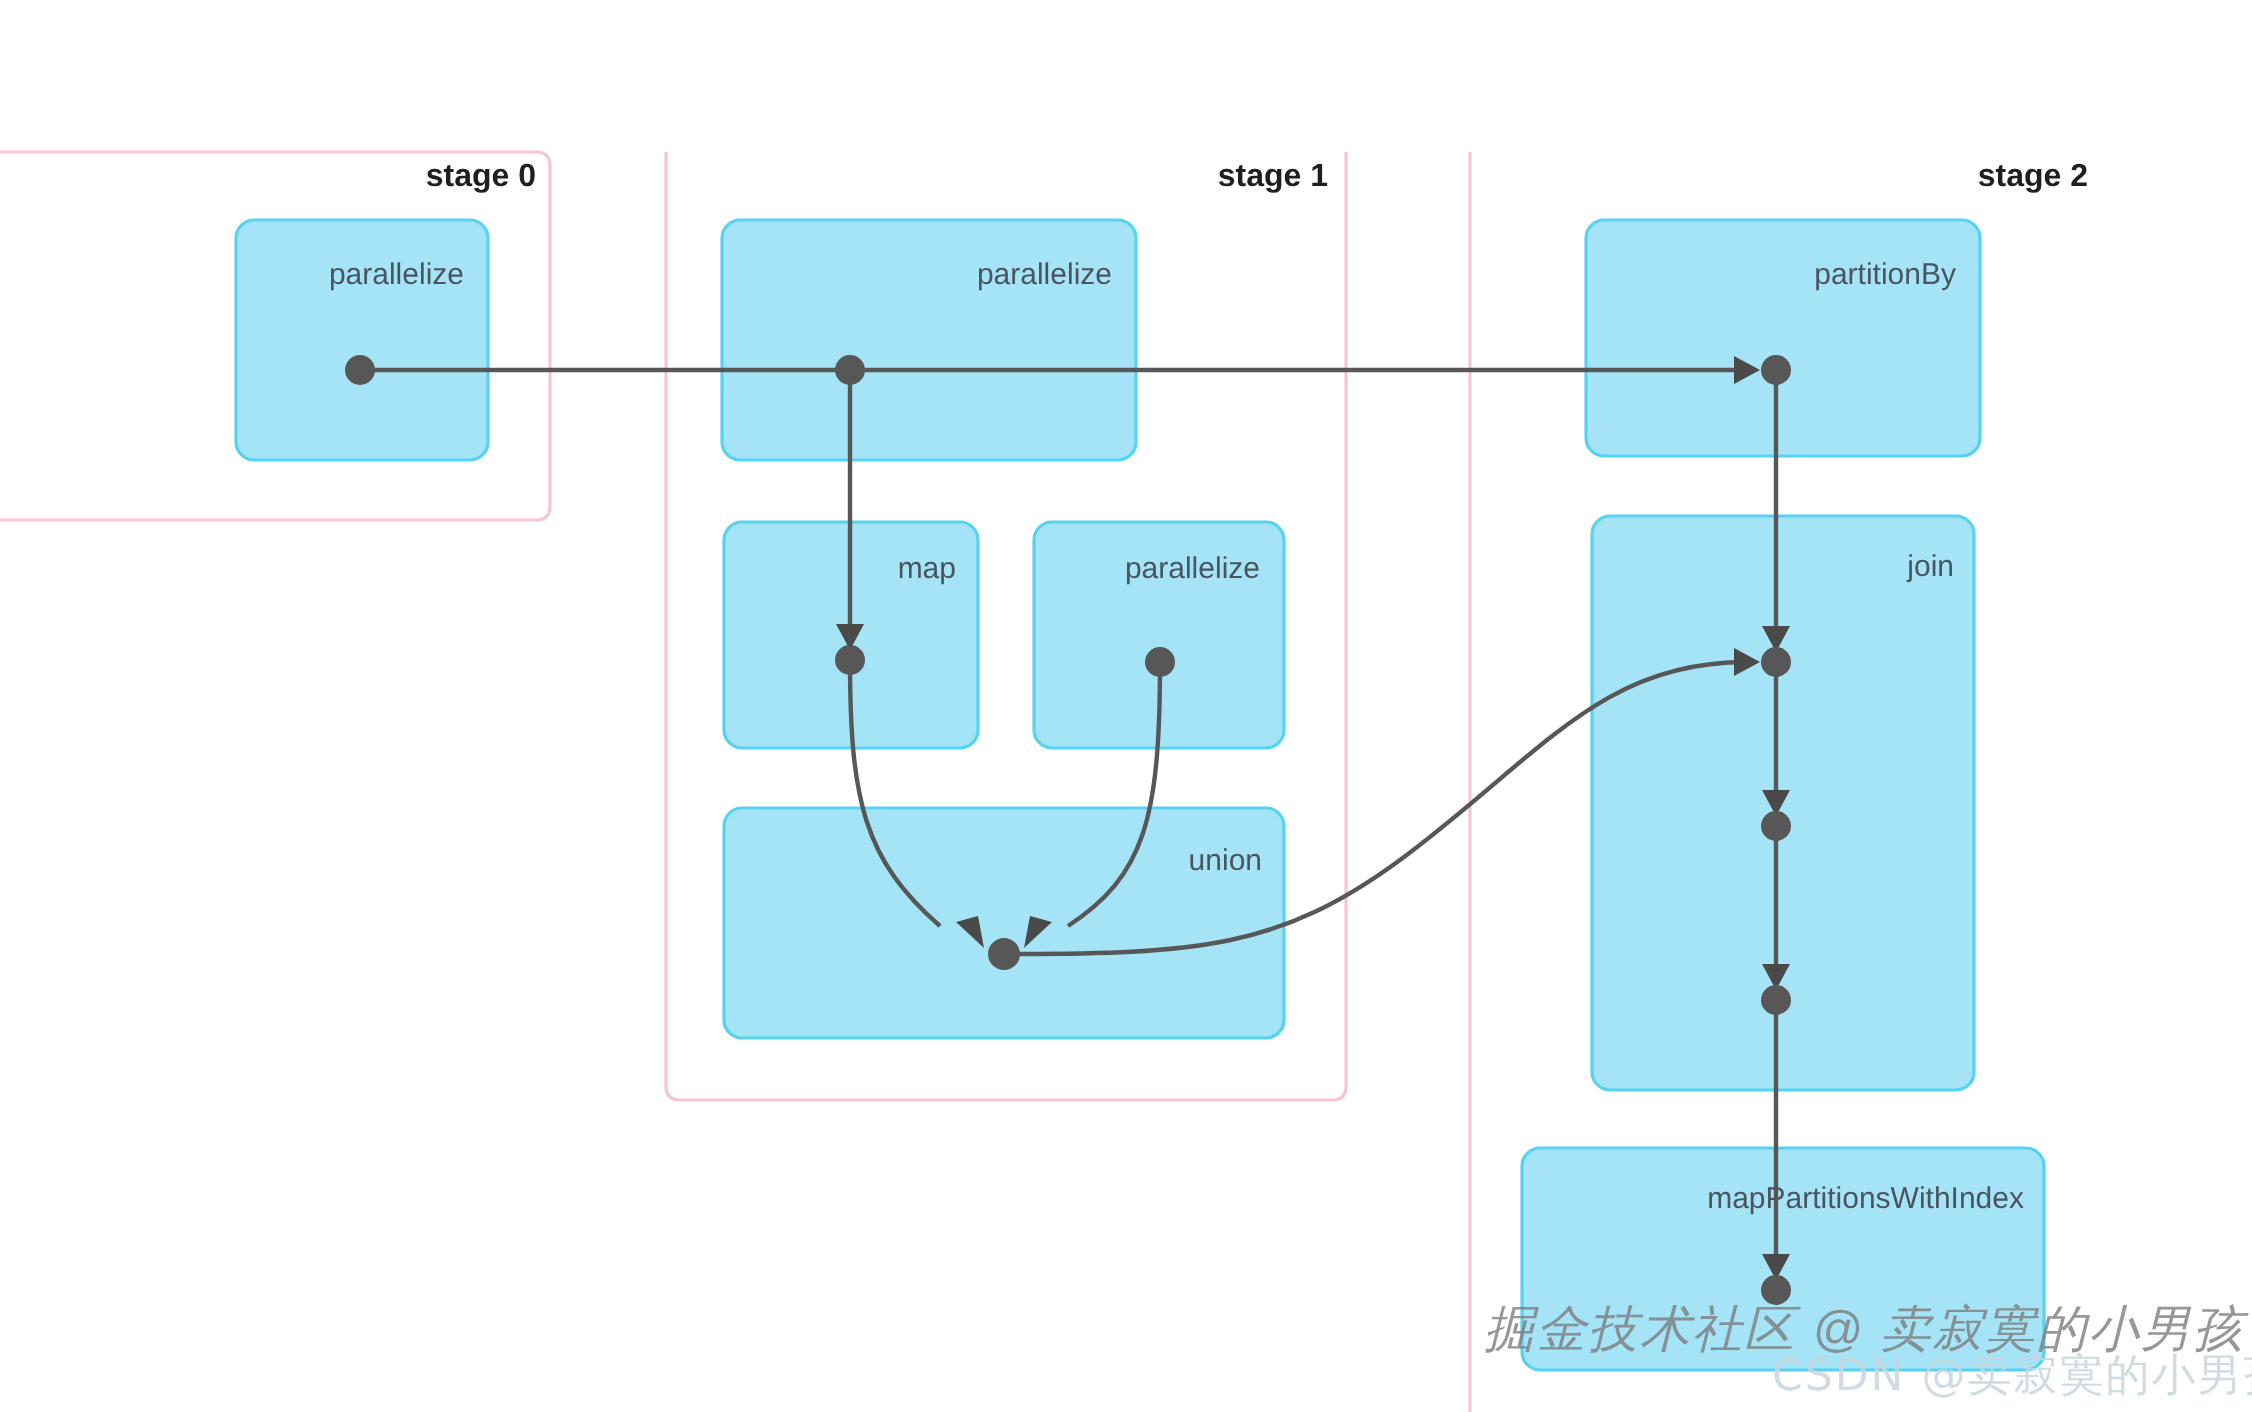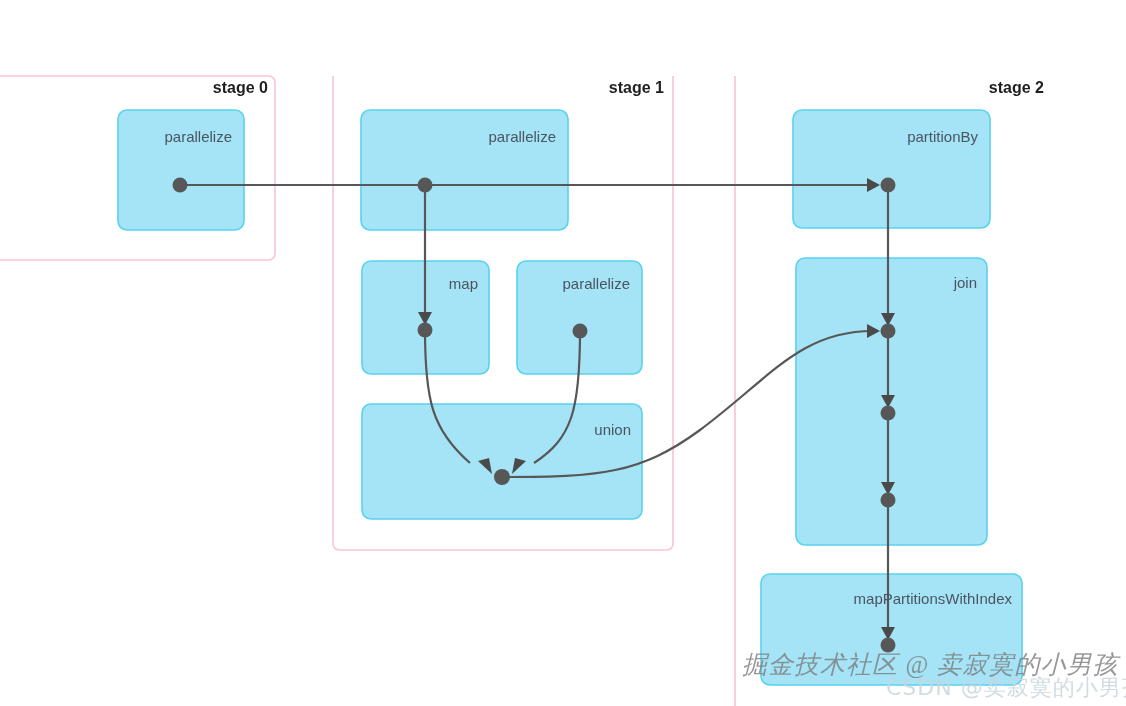--- a/index.html
+++ b/index.html
@@ -58,21 +58,21 @@
   }
   .watermark-main {
     position: absolute;
     left: 742px;
     top: 648px;
     font-size: 25px;
     color: #7b7b7b;
     opacity: 0.78;
     font-style: italic;
     white-space: nowrap;
-    font-family: Liberation Serif, serif;
+    font-family: Liberation Sans, sans-serif;
     letter-spacing: 1px;
   }
   .watermark-sub {
     position: absolute;
     left: 886px;
     top: 673px;
     font-size: 22px;
     color: #c8d6dd;
     opacity: 0.85;
     white-space: nowrap;

